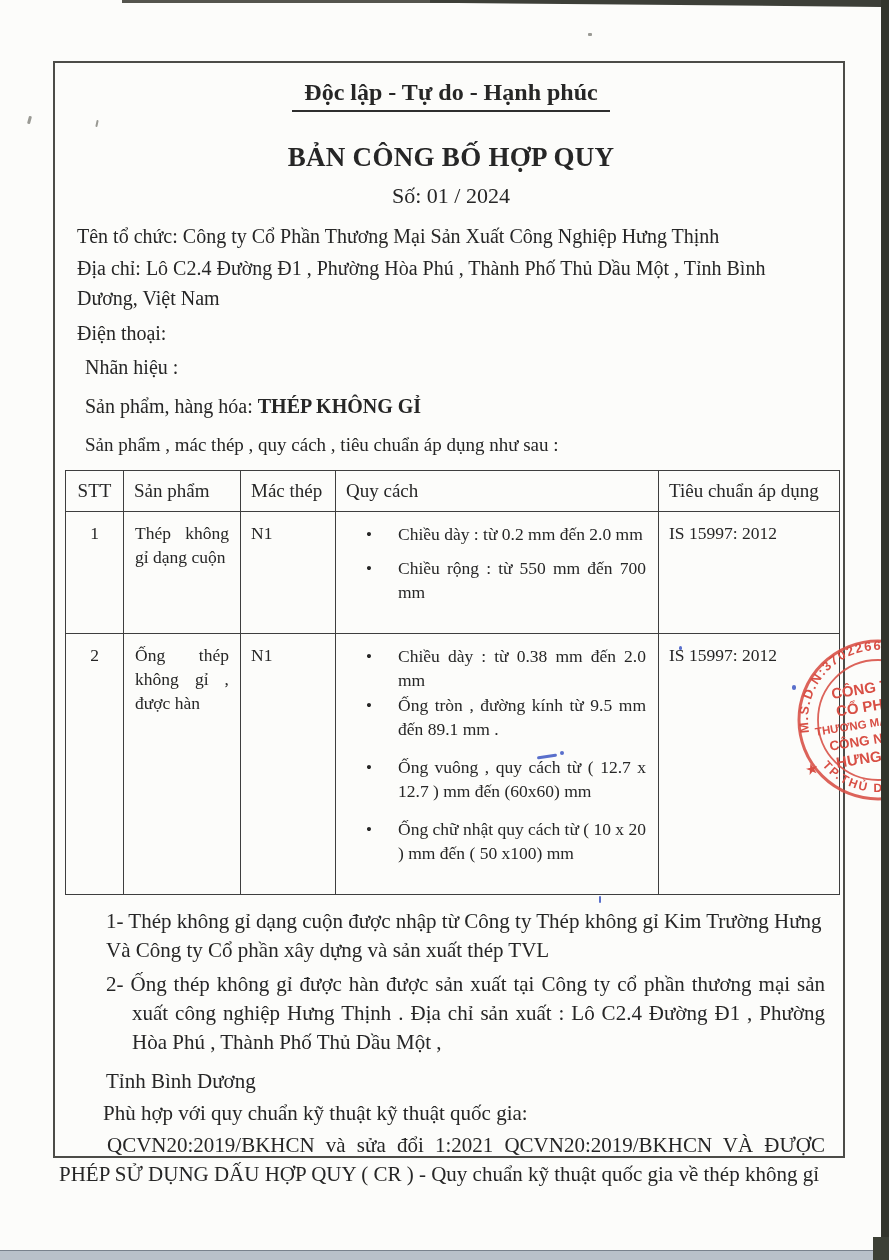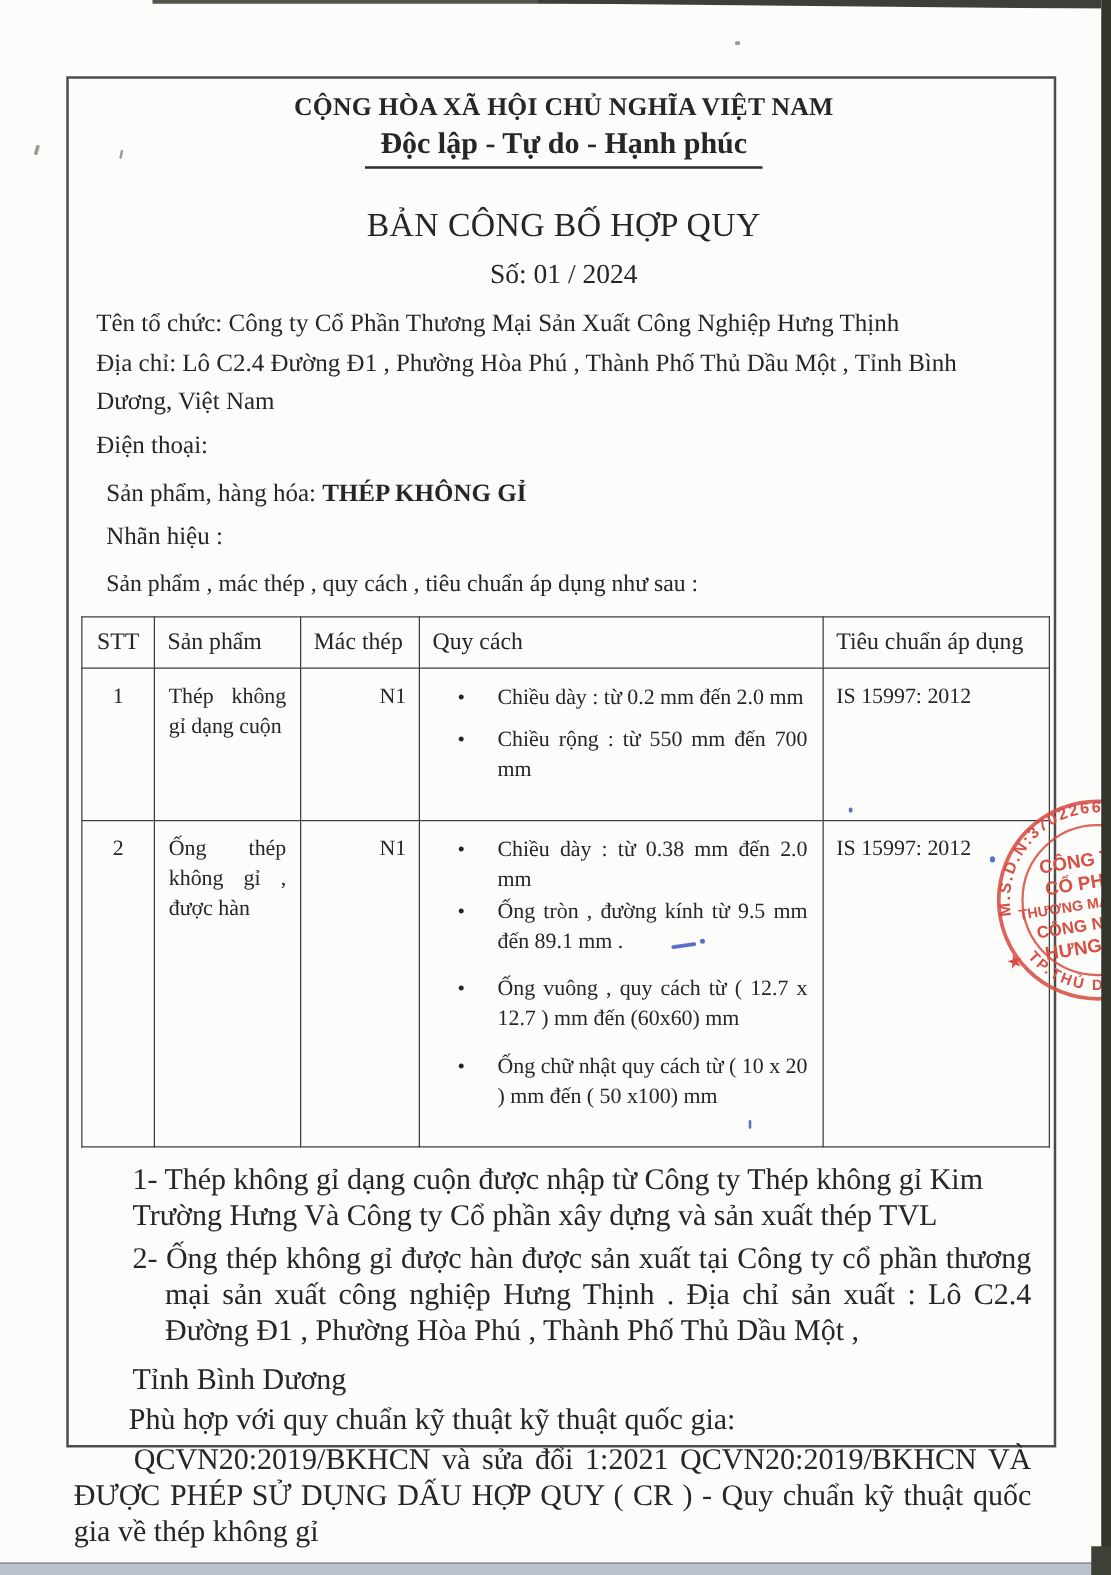--- a/index.html
+++ b/index.html
@@ -20,44 +20,44 @@
   
   .frame {
     position:absolute; left:53px; top:61px; width:792px; height:1097px;
     border:2px solid #4c4c48; box-sizing:border-box;
     padding:12px 18px 0 22px; z-index:10;
   }
 
   .nat-title  { text-align:center; font-weight:bold; font-size:20.5px; letter-spacing:.2px; }
   .motto-wrap { text-align:center; margin-top:4px; }
   .motto      { display:inline-block; font-weight:bold; font-size:24px; border-bottom:2px solid #2e2e2e; padding:0 12px 4px; }
-  .doc-title  { text-align:center; font-weight:normal; font-size:27px; margin-top:30px; letter-spacing:.3px; }
+  .doc-title  { text-align:center; font-weight:bold; font-size:27px; margin-top:30px; letter-spacing:.3px; }
   .doc-number { text-align:center; font-size:22px; margin-top:10px; }
 
   .para   { font-size:20px; line-height:30px; margin:8px 0 0 0; }
   .indent { margin-left:8px; }
   .b      { font-weight:bold; }
 
   table.spec { border-collapse:collapse; table-layout:fixed; width:774px; margin-left:-12px; margin-top:10px; }
   .spec col.c1{width:58px}.spec col.c2{width:117px}.spec col.c3{width:95px}.spec col.c4{width:323px}.spec col.c5{width:181px}
   .spec th, .spec td { border:1.6px solid #3e3e3e; font-weight:normal; }
   .spec th { font-size:19px; text-align:left; padding:9px 10px; }
   .spec th.c { text-align:center; padding:4px 2px; }
   .spec td { vertical-align:top; font-size:17.5px; line-height:24px; padding:9px 10px; }
   .spec td.stt { text-align:center; }
   .spec td.sp  { text-align:justify; padding:9px 11px; }
-  .spec td.mt  { text-align:right; }
+  .spec td.mt  { text-align:left; }
   .spec td.qc  { padding:10px 6px 20px 0; }
   .spec td.tc  { padding:9px 10px; }
   .bullet { display:flex; margin:0 0 9px 0; }
   .bullet .dot { width:32px; margin-left:30px; flex:none; }
   .bullet .dot::before { content:"•"; font-size:17px; }
   .bullet .txt { flex:1; text-align:justify; margin-right:6px; }
 
-  .notes { margin-top:12px; font-size:24px; line-height:29px; }
+  .notes { margin-top:12px; font-size:21px; line-height:29px; }
   .note  { margin:0 0 0 29px; }
   .note1 { margin-top:2px; }
   .note2 { margin-top:5px; padding-left:26px; text-indent:-26px; text-align:justify; }
   .note3 { margin-top:10px; }
   .note4 { margin-top:3px; margin-left:26px; }
   .note5 { margin-top:3px; margin-left:-18px; text-indent:48px; text-align:justify; }
 
   .stamp { position:absolute; left:760px; top:610px; width:210px; height:230px; z-index:15; }
 </style>
 </head>
@@ -101,45 +101,44 @@
       <text x="76" y="82" font-size="15">CÔNG T</text>
       <text x="78" y="100" font-size="15">CỔ PH</text>
       <text x="54" y="116" font-size="11.5">THƯƠNG MẠI S</text>
       <text x="66" y="133" font-size="13.5">CÔNG N</text>
       <text x="70" y="151" font-size="15">HƯNG T</text>
     </g>
   </svg>
 
   <div class="frame">
 
-    <div class="nat-title">CỘNG HÒA XÃ HỘI CHỦ NGHĨA VIỆT NAM</div>
     <div class="motto-wrap">
       <span class="motto">Độc lập - Tự do - Hạnh phúc</span>
     </div>
 
     <div class="doc-title">BẢN CÔNG BỐ HỢP QUY</div>
     <div class="doc-number">Số: 01 / 2024</div>
 
     <p class="para" style="margin-top:12px">
       <span>Tên tổ chức:</span>
       <span>Công ty Cổ Phần Thương Mại Sản Xuất Công Nghiệp Hưng Thịnh</span>
     </p>
     <p class="para" style="margin-top:2px">
       <span>Địa chỉ:</span>
       <span>Lô C2.4 Đường Đ1 , Phường Hòa Phú , Thành Phố Thủ Dầu Một , Tỉnh Bình Dương, Việt Nam</span>
     </p>
     <p class="para" style="margin-top:5px">
       <span>Điện thoại:</span>
     </p>
+    <p class="para indent" style="margin-top:4px">
+      <span>Nhãn hiệu :</span>
+    </p>
     <p class="para indent" style="margin-top:9px">
       <span>Sản phẩm, hàng hóa:</span>
       <span class="b">THÉP KHÔNG GỈ</span>
-    </p>
-    <p class="para indent" style="margin-top:4px">
-      <span>Nhãn hiệu :</span>
     </p>
     <p class="para indent" style="margin-top:9px;font-size:19px">Sản phẩm , mác thép , quy cách , tiêu chuẩn áp dụng như sau :</p>
 
     <table class="spec">
       <colgroup>
           <col class="c1">
           <col class="c2">
           <col class="c3">
           <col class="c4">
           <col class="c5">

